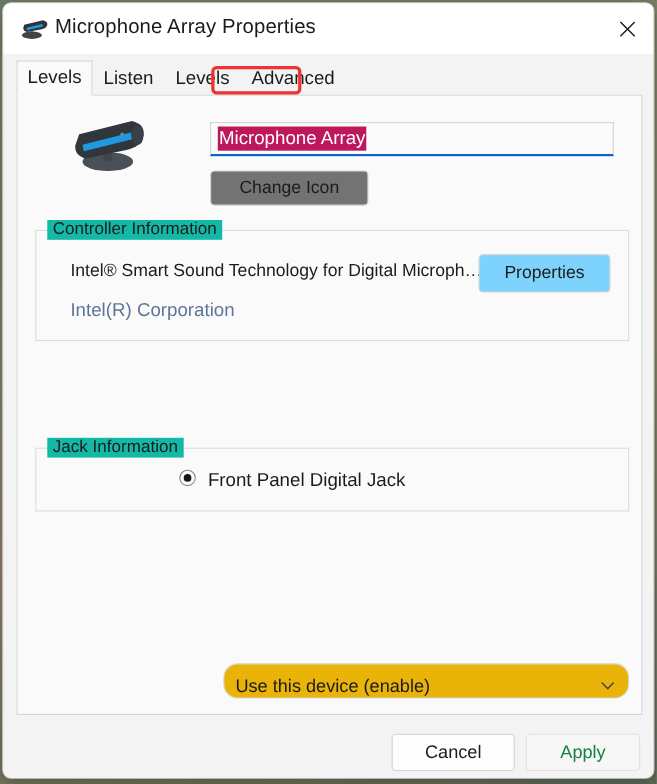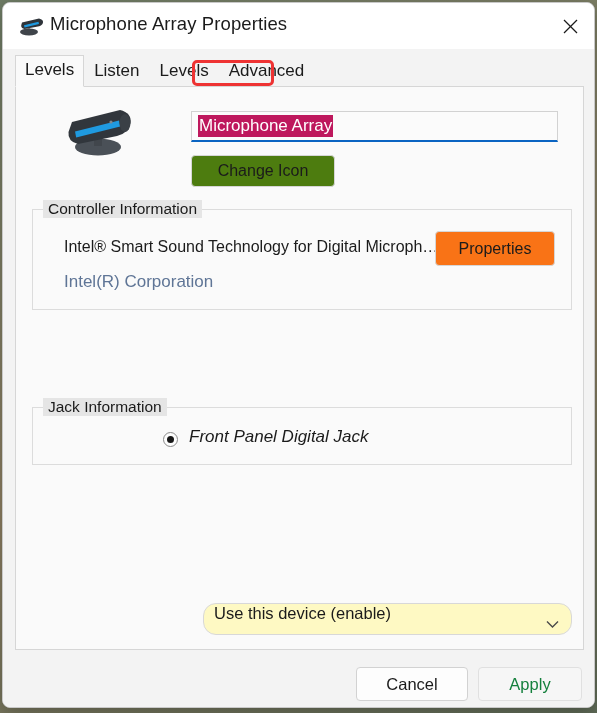--- a/index.html
+++ b/index.html
@@ -162,21 +162,21 @@
     font-size: 17px;
     line-height: 22px;
     padding: 0 1px;
   }
   .change-icon-btn {
     position: absolute;
     left: 175px;
     top: 68px;
     width: 144px;
     height: 32px;
-    background: #4d7c0f;
+    background: #737373;
     border: 1px solid #d6d6d6;
     border-radius: 4px;
     box-sizing: border-box;
     font-size: 16px;
     color: #1b1b1b;
     display: flex;
     align-items: center;
     justify-content: center;
     cursor: default;
   }
@@ -184,21 +184,21 @@
   
   .group {
     position: absolute;
     border: 1px solid #dcdcdc;
     box-sizing: border-box;
   }
   .group-legend {
     position: absolute;
     top: -10px;
     left: 10px;
-    background: #e5e5e5;
+    background: #14b8a6;
     padding: 0 5px;
     font-size: 15.5px;
     color: #1b1b1b;
     white-space: nowrap;
   }
   #group-controller { left: 16px; top: 122px; width: 540px; height: 101px; }
   #group-jack       { left: 16px; top: 320px; width: 540px; height: 58px;  }
 
   .ctrl-name {
     position: absolute;
@@ -207,21 +207,21 @@
     font-size: 16px;
     color: #1b1b1b;
     white-space: nowrap;
   }
   .properties-btn {
     position: absolute;
     right: 16px;
     top: 21px;
     width: 120px;
     height: 35px;
-    background: #f97316;
+    background: #7dd3fc;
     border: 1px solid #d6d6d6;
     border-radius: 4px;
     box-sizing: border-box;
     font-size: 16px;
     color: #1b1b1b;
     display: flex;
     align-items: center;
     justify-content: center;
     cursor: default;
   }
@@ -233,23 +233,22 @@
     color: #5f7596;
     white-space: nowrap;
     cursor: default;
   }
 
   .jack-row {
     position: absolute;
     left: 130px;
     top: 19px;
     display: flex;
-    align-items: flex-end;
-    cursor: default;
-    font-style: italic;
+    align-items: flex-start;
+    cursor: default;
   }
   .radio {
     width: 15px;
     height: 15px;
     border: 1px solid #8a8a8a;
     border-radius: 50%;
     background: #fdfdfd;
     box-sizing: border-box;
     position: relative;
     flex: none;
@@ -277,26 +276,26 @@
     font-size: 17px;
     color: #1b1b1b;
     white-space: nowrap;
   }
   .usage-select {
     position: absolute;
     left: 187px;
     top: 516px;
     width: 369px;
     height: 32px;
-    background: #fef9c3;
+    background: #eab308;
     border: 1px solid #d8d8d8;
     border-radius: 13px;
     box-sizing: border-box;
     display: flex;
-    align-items: flex-start;
+    align-items: flex-end;
     cursor: default;
   }
   .usage-value {
     font-size: 16.5px;
     color: #1b1b1b;
     padding-left: 10px;
     white-space: nowrap;
   }
   .chevron {
     position: absolute;

